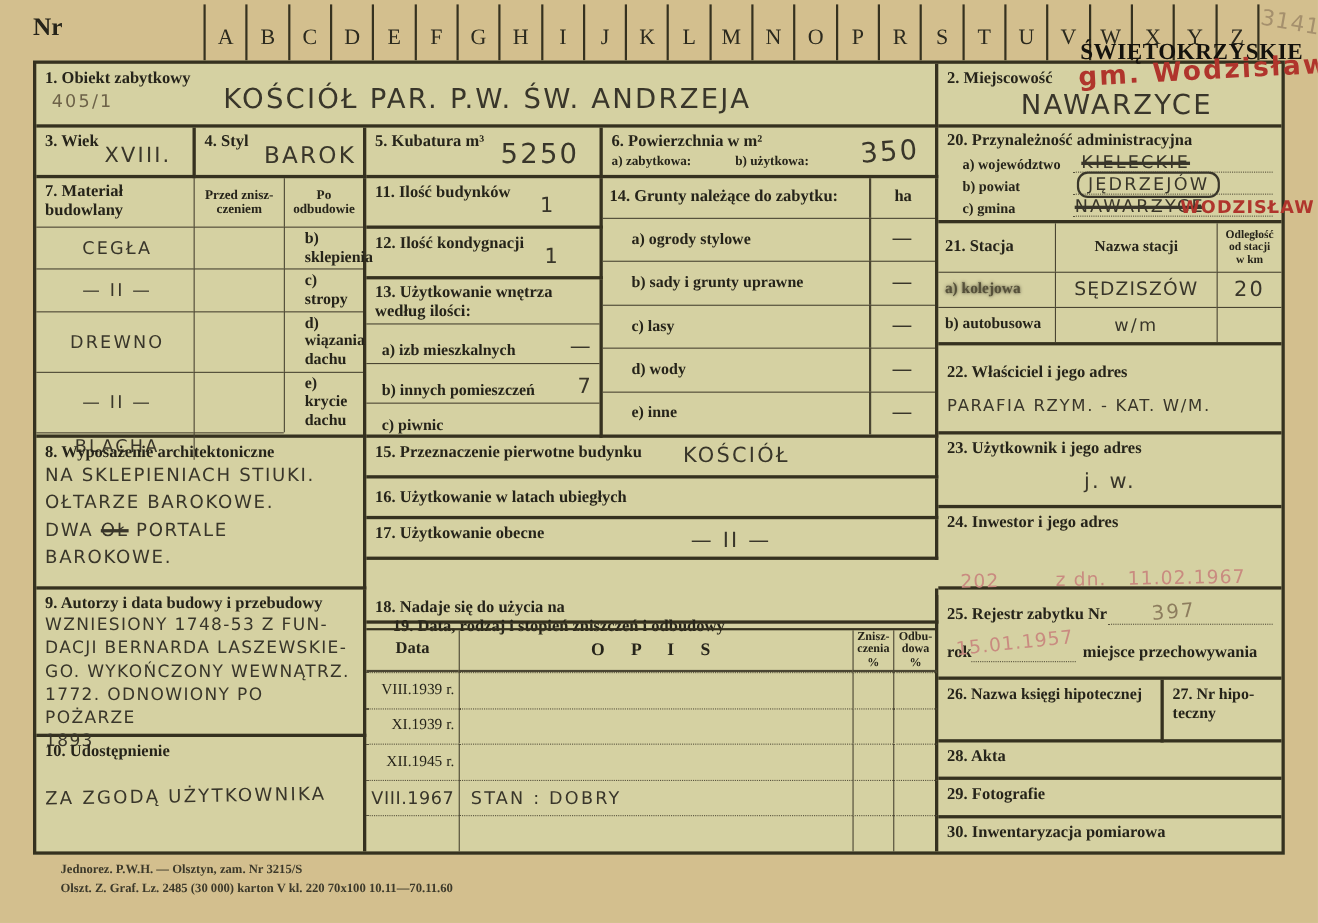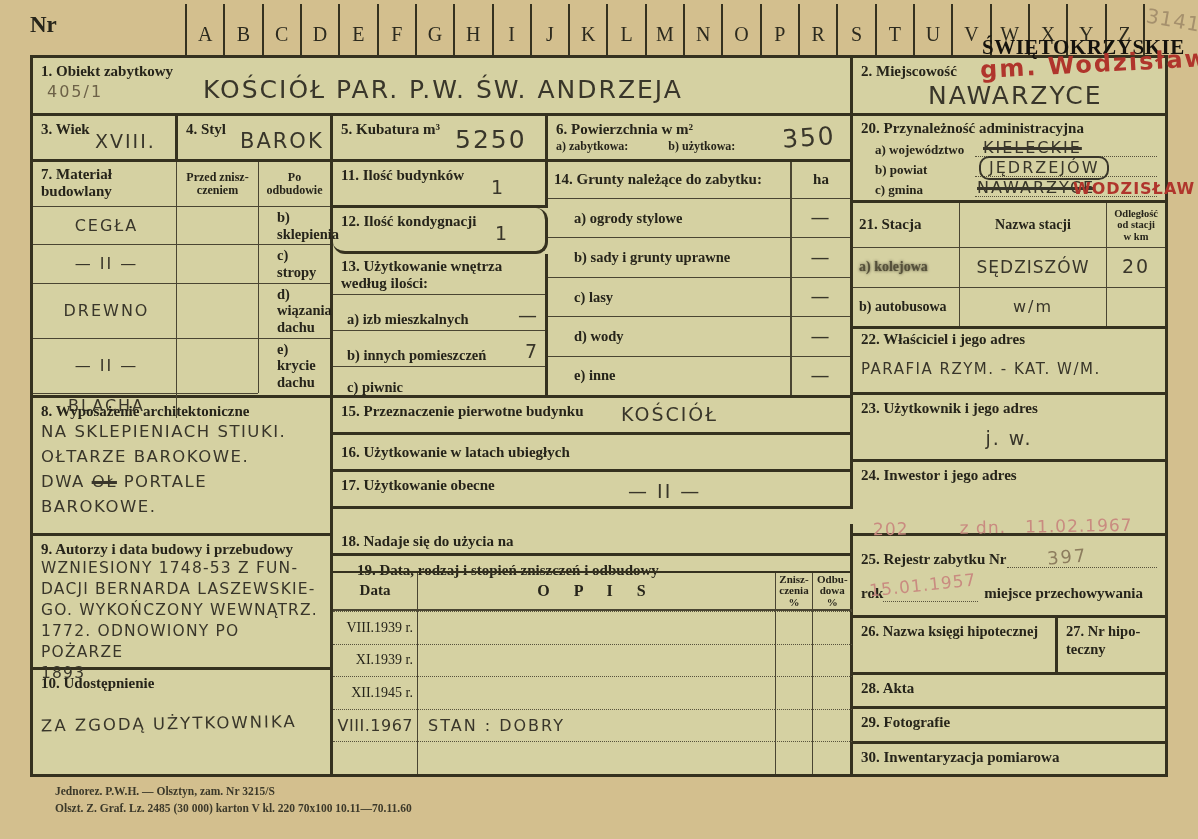--- a/index.html
+++ b/index.html
@@ -195,21 +195,21 @@
       <div class="lbl" style="font-size:14.5px;padding-left:18px;">e) krycie dachu</div>
       <div class="vcell hw hw-sm">BLACHA</div>
       <div class="vcell"></div>
     </div>
   </div>
 
   <div class="sec" style="left:300px;top:104px;width:215px;height:46px;">
     <span class="lbl">11. Ilość budynków</span>
     <span class="hw hw-md" style="position:absolute;right:40px;top:14px;">1</span>
   </div>
-  <div class="sec" style="left:300px;top:150px;width:215px;height:46px;border-radius:12px;">
+  <div class="sec" style="left:300px;top:150px;width:215px;height:46px;">
     <span class="lbl">12. Ilość kondygnacji</span>
     <span class="hw hw-md" style="position:absolute;right:36px;top:14px;">1</span>
   </div>
   <div class="sec" style="left:300px;top:196px;width:215px;height:144px;padding:0;">
     <div class="lbl pre" style="padding:4px 8px;height:40px;">13. Użytkowanie wnętrza
 według ilości:</div>
     <div class="sub" style="height:36px;">
       <span class="lbl" style="font-size:14.5px;">a) izb mieszkalnych</span>
       <span class="hw hw-md">—</span>
     </div>
@@ -234,21 +234,21 @@
       <div class="hw hw-md">—</div>
       <div class="lbl ind" style="font-size:14.5px;">c) lasy</div>
       <div class="hw hw-md">—</div>
       <div class="lbl ind" style="font-size:14.5px;">d) wody</div>
       <div class="hw hw-md">—</div>
       <div class="lbl ind" style="font-size:14.5px;">e) inne</div>
       <div class="hw hw-md">—</div>
     </div>
   </div>
 
-  <div class="sec noR" style="left:820px;top:145px;width:312px;height:126px;padding:0;">
+  <div class="sec noR" style="left:820px;top:145px;width:312px;height:111px;padding:0;">
     <div class="t21">
       <div class="lbl">21. Stacja</div>
       <div class="lbl" style="font-size:14px;">Nazwa stacji</div>
       <div class="lbl-sm pre" style="font-size:10.5px;">Odległość
 od stacji
 w km</div>
 
       <div class="lbl" style="font-size:14px;color:#4a463400;text-shadow:0 0 3px #4a4634;color:#55503a;">a) kolejowa</div>
       <div class="hw" style="font-size:17px;letter-spacing:1px;">SĘDZISZÓW</div>
       <div class="hw hw-md">20</div>
@@ -278,21 +278,21 @@
     <span class="hw hw-md" style="position:absolute;left:288px;top:5px;">KOŚCIÓŁ</span>
   </div>
   <div class="sec" style="left:300px;top:377px;width:520px;height:37px;">
     <span class="lbl">16. Użytkowanie w latach ubiegłych</span>
     <span class="hw hw-md"></span>
   </div>
   <div class="sec" style="left:300px;top:414px;width:520px;height:37px;">
     <span class="lbl">17. Użytkowanie obecne</span>
     <span class="hw hw-md" style="position:absolute;left:295px;top:8px;">— II —</span>
   </div>
-  <div class="sec" style="left:300px;top:466px;width:520px;height:32px;">
+  <div class="sec" style="left:300px;top:477px;width:520px;height:32px;">
     <span class="lbl">18. Nadaje się do użycia na</span>
     <span class="hw hw-md"></span>
   </div>
 
   <div class="sec noR" style="left:820px;top:337px;width:312px;height:67px;">
     <span class="lbl">23. Użytkownik i jego adres</span>
     <div class="hw hw-md" style="text-align:center;margin-top:10px;">j. w.</div>
   </div>
   <div class="sec noR" style="left:820px;top:404px;width:312px;height:74px;">
     <span class="lbl">24. Inwestor i jego adres</span>

